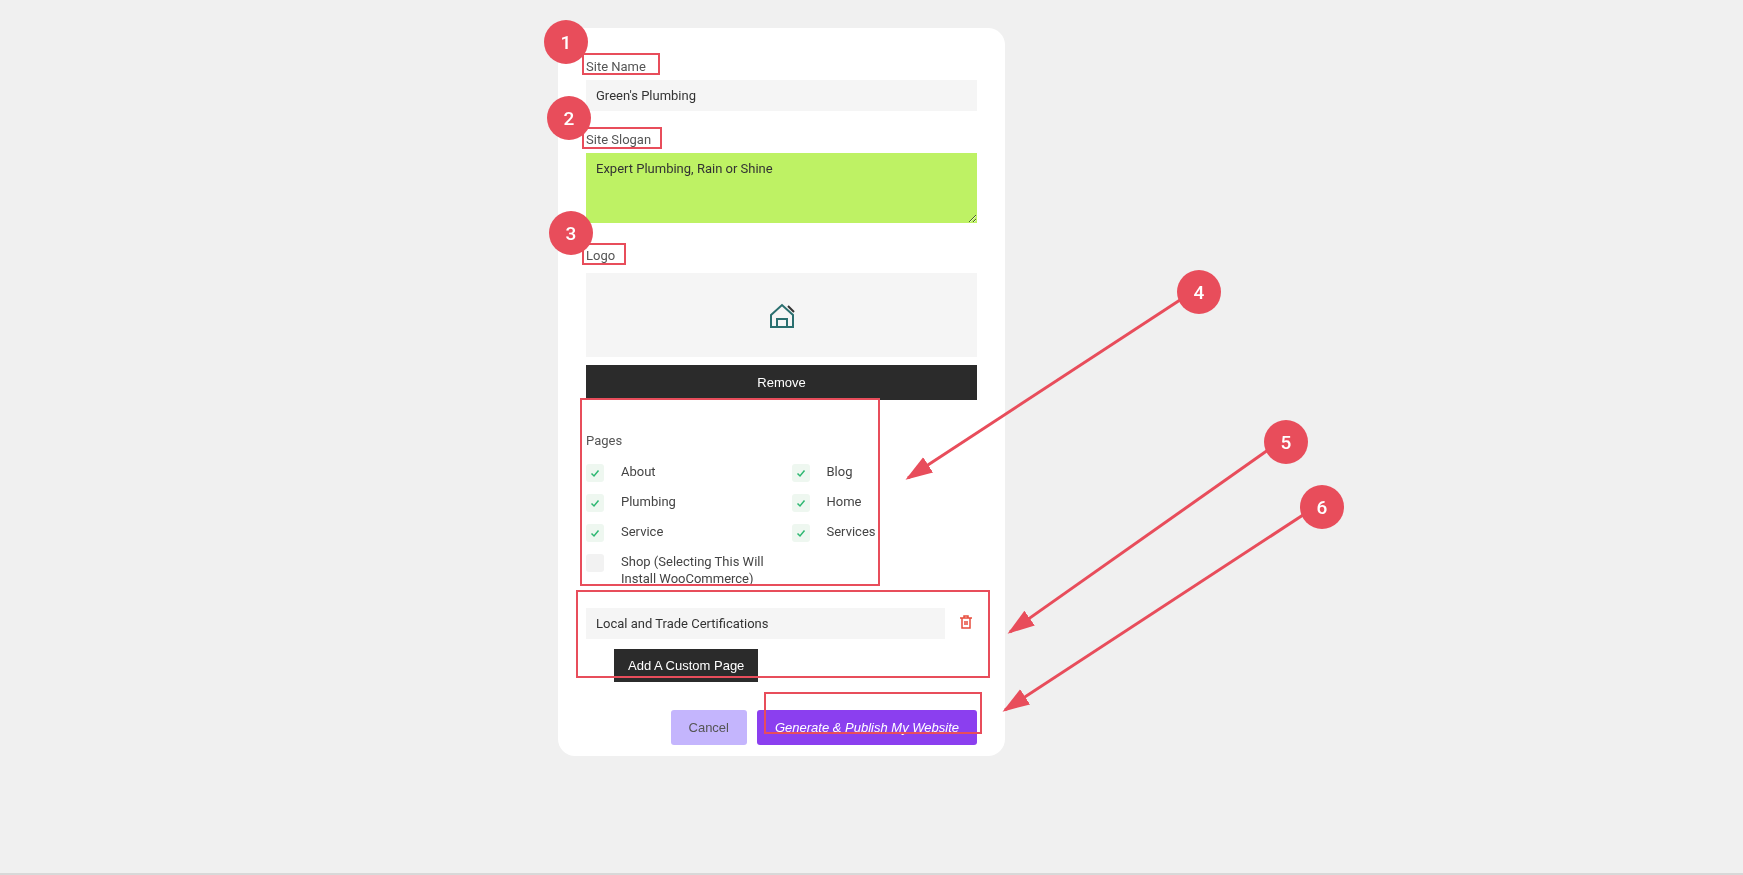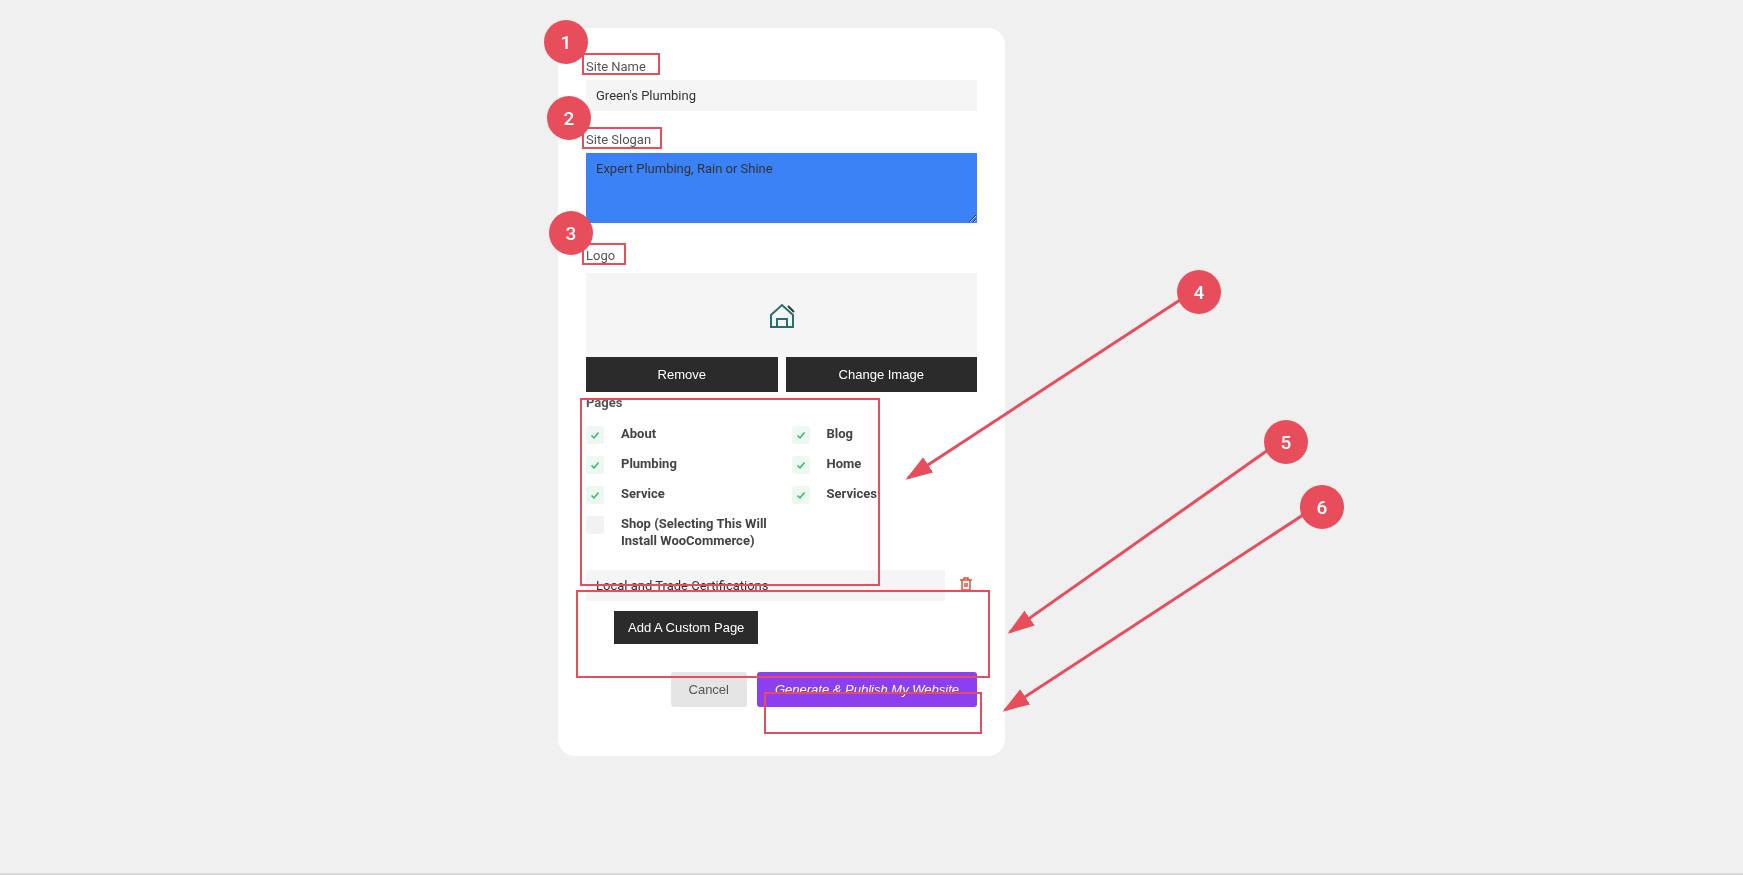--- a/index.html
+++ b/index.html
@@ -32,55 +32,54 @@
       background: #f5f5f5;
       border: none;
       padding: 8px 10px;
       font-size: 13px;
       color: #333;
       font-family: inherit;
     }
     .textarea-input {
       width: 100%;
       height: 70px;
-      background: #3b82f6;
+      background: #bef264;
       border: none;
       padding: 8px 10px;
       font-size: 13px;
       color: #333;
       font-family: inherit;
       resize: vertical;
     }
     .block-spacing { margin-top: 18px; }
     .logo-box {
       width: 100%;
       height: 84px;
       background: #f5f5f5;
       display: flex;
       align-items: center;
       justify-content: center;
       margin-top: 4px;
     }
     .logo-row {
       display: flex;
       gap: 8px;
-      margin-top: 0;
+      margin-top: 8px;
     }
     .dark-btn {
       flex: 1;
       background: #2b2b2b;
       color: #fff;
       border: none;
       padding: 10px 0;
       font-size: 13px;
       cursor: pointer;
     }
     .pages-section {
-      margin-top: 0;
-      font-weight: bold;
+      margin-top: 30px;
     }
     .pages-grid {
       display: grid;
       grid-template-columns: 1fr 1fr;
       gap: 12px 20px;
       margin-top: 10px;
     }
     .page-item {
       display: flex;
       align-items: flex-start;
@@ -136,21 +135,21 @@
       margin-top: 10px;
       margin-left: 28px;
     }
     .footer-row {
       display: flex;
       justify-content: flex-end;
       gap: 10px;
       margin-top: 28px;
     }
     .cancel-btn {
-      background: #e5e5e5;
+      background: #c4b5fd;
       border: none;
       padding: 10px 18px;
       font-size: 13px;
       cursor: pointer;
       border-radius: 3px;
       color: #555;
     }
     .generate-btn {
       background: #8b3fef;
       color: #fff;
@@ -216,21 +215,20 @@
     <div class="field-label">Logo</div>
     <div class="logo-box">
       <svg width="30" height="28" viewBox="0 0 30 28">
         <path d="M4 14 L15 4 L26 14 L26 26 L4 26 Z" fill="none" stroke="#2a6f6f" stroke-width="2"></path>
         <path d="M10 26 L10 18 L20 18 L20 26" fill="none" stroke="#2a6f6f" stroke-width="2"></path>
         <path d="M21 5 L27 11" stroke="#333" stroke-width="2"></path>
       </svg>
     </div>
     <div class="logo-row">
       <button class="dark-btn">Remove</button>
-      <button class="dark-btn">Change Image</button>
     </div>
   </div>
 
   <div class="pages-section">
     <div class="field-label">Pages</div>
     <div class="pages-grid">
       <div class="page-item">
         <div class="check">
             <svg viewBox="0 0 24 24">
               <path d="M5 13 L10 18 L19 7" fill="none" stroke="#2eb872" stroke-width="3"></path>

